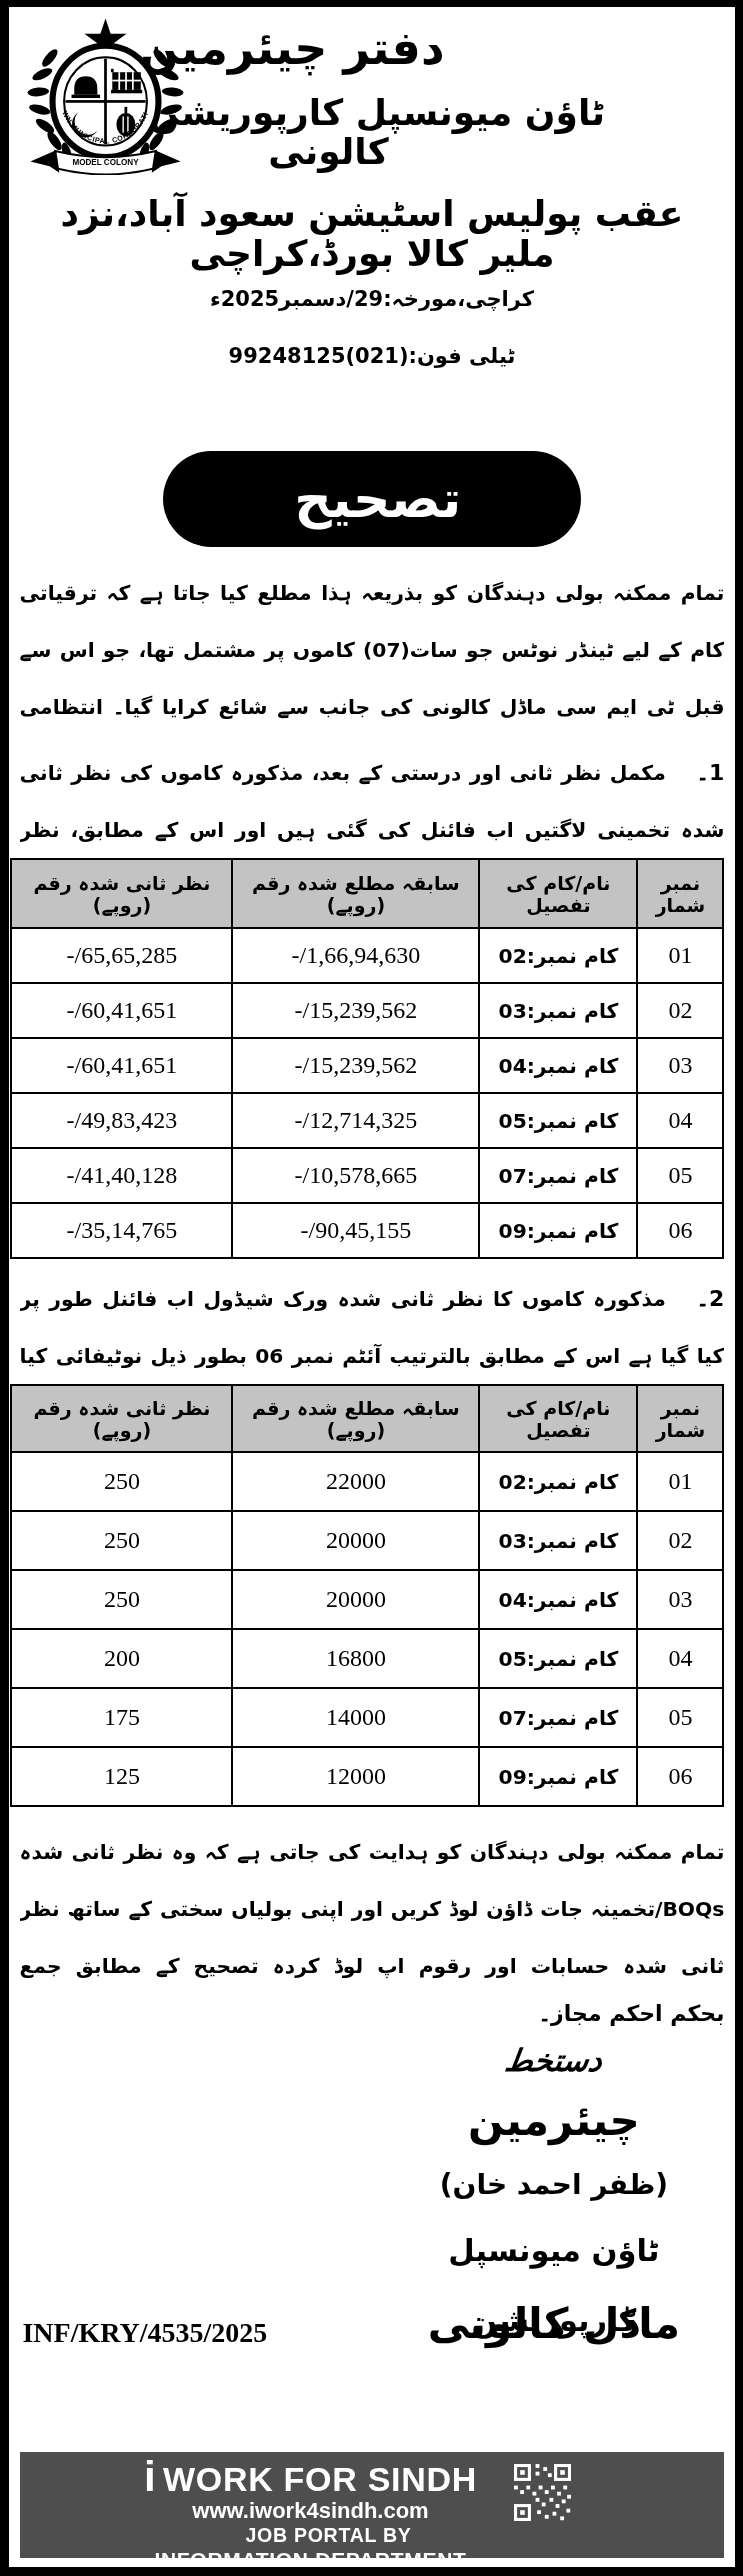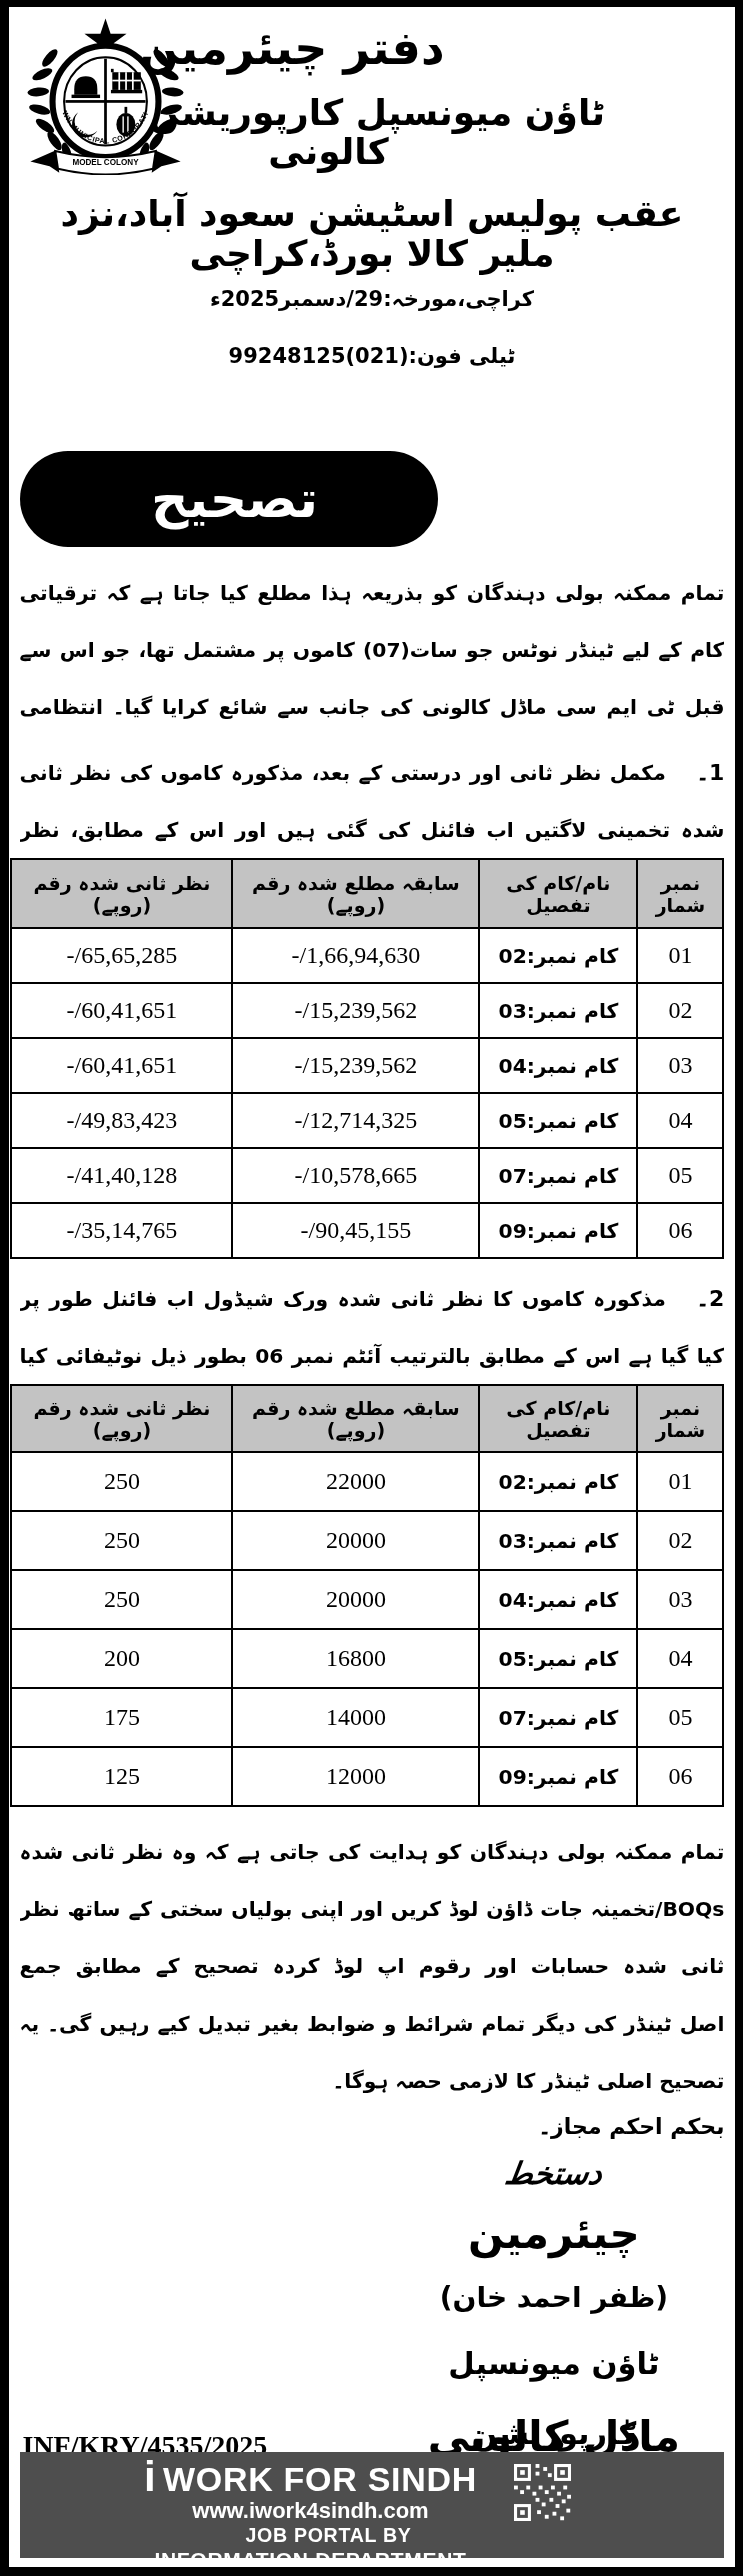--- a/index.html
+++ b/index.html
@@ -22,21 +22,21 @@
   .h1{font-size:46px;padding:11.6px 160px 0 0;letter-spacing:0.7px;}
   .h2{font-size:36px;padding:19px 87px 0 0;}
   .h3{font-size:36px;padding:22px 0 0 0;}
 
   
   .meta-sec{height:171px;text-align:center;}
   .meta-line{height:57px;line-height:57px;font-size:21px;font-weight:700;}
   .ref-val{font-family:"Liberation Serif",serif;font-weight:400;font-size:27px;}
 
   
-  .badge-wrap{height:109px;display:flex;justify-content:flex-end;align-items:center;margin-top:2.9px;}
+  .badge-wrap{height:109px;display:flex;justify-content:center;align-items:center;margin-top:2.9px;}
   .badge{
     width:407px;height:96px;background:#000;border-radius:48px;
     color:#fff;display:flex;align-items:center;justify-content:center;
     font-size:52px;font-weight:700;letter-spacing:.22em;padding-left:.22em;
   }
 
   
   .para{font-size:20.3px;font-weight:700;line-height:57px;text-align:justify;}
   .intro{height:176px;margin-top:11.6px;text-align-last:center;}
   .item{height:110px;margin-top:2.9px;}
@@ -276,21 +276,20 @@
           <td class="num">06</td>
           <td class="work">کام نمبر:09</td>
           <td class="num">12000</td>
           <td class="num">125</td>
         </tr>
       </tbody>
         </table>
     </div>
 
     <div class="para boq-para clip urdu">تمام ممکنہ بولی دہندگان کو ہدایت کی جاتی ہے کہ وہ نظر ثانی شدہ BOQs/تخمینہ جات ڈاؤن لوڈ کریں اور اپنی بولیاں سختی کے ساتھ نظر ثانی شدہ حسابات اور رقوم اپ لوڈ کردہ تصحیح کے مطابق جمع کرائیں۔</div>
-    <div class="para terms-para clip urdu">اصل ٹینڈر کی دیگر تمام شرائط و ضوابط بغیر تبدیل کیے رہیں گی۔ یہ تصحیح اصلی ٹینڈر کا لازمی حصہ ہوگا۔</div>
     <div class="by-order urdu">بحکم احکم مجاز۔</div>
 
     <div class="sig-mark urdu">دستخط</div>
     <div class="sig-col">
       <div class="sig-title urdu">چیئرمین</div>
       <div class="sig-name urdu">(ظفر احمد خان)</div>
       <div class="sig-org urdu">ٹاؤن میونسپل کارپوریشن</div>
     </div>
     <div class="bottom-row">
       <div class="sig-col sig-colony urdu">ماڈل کالونی</div>

